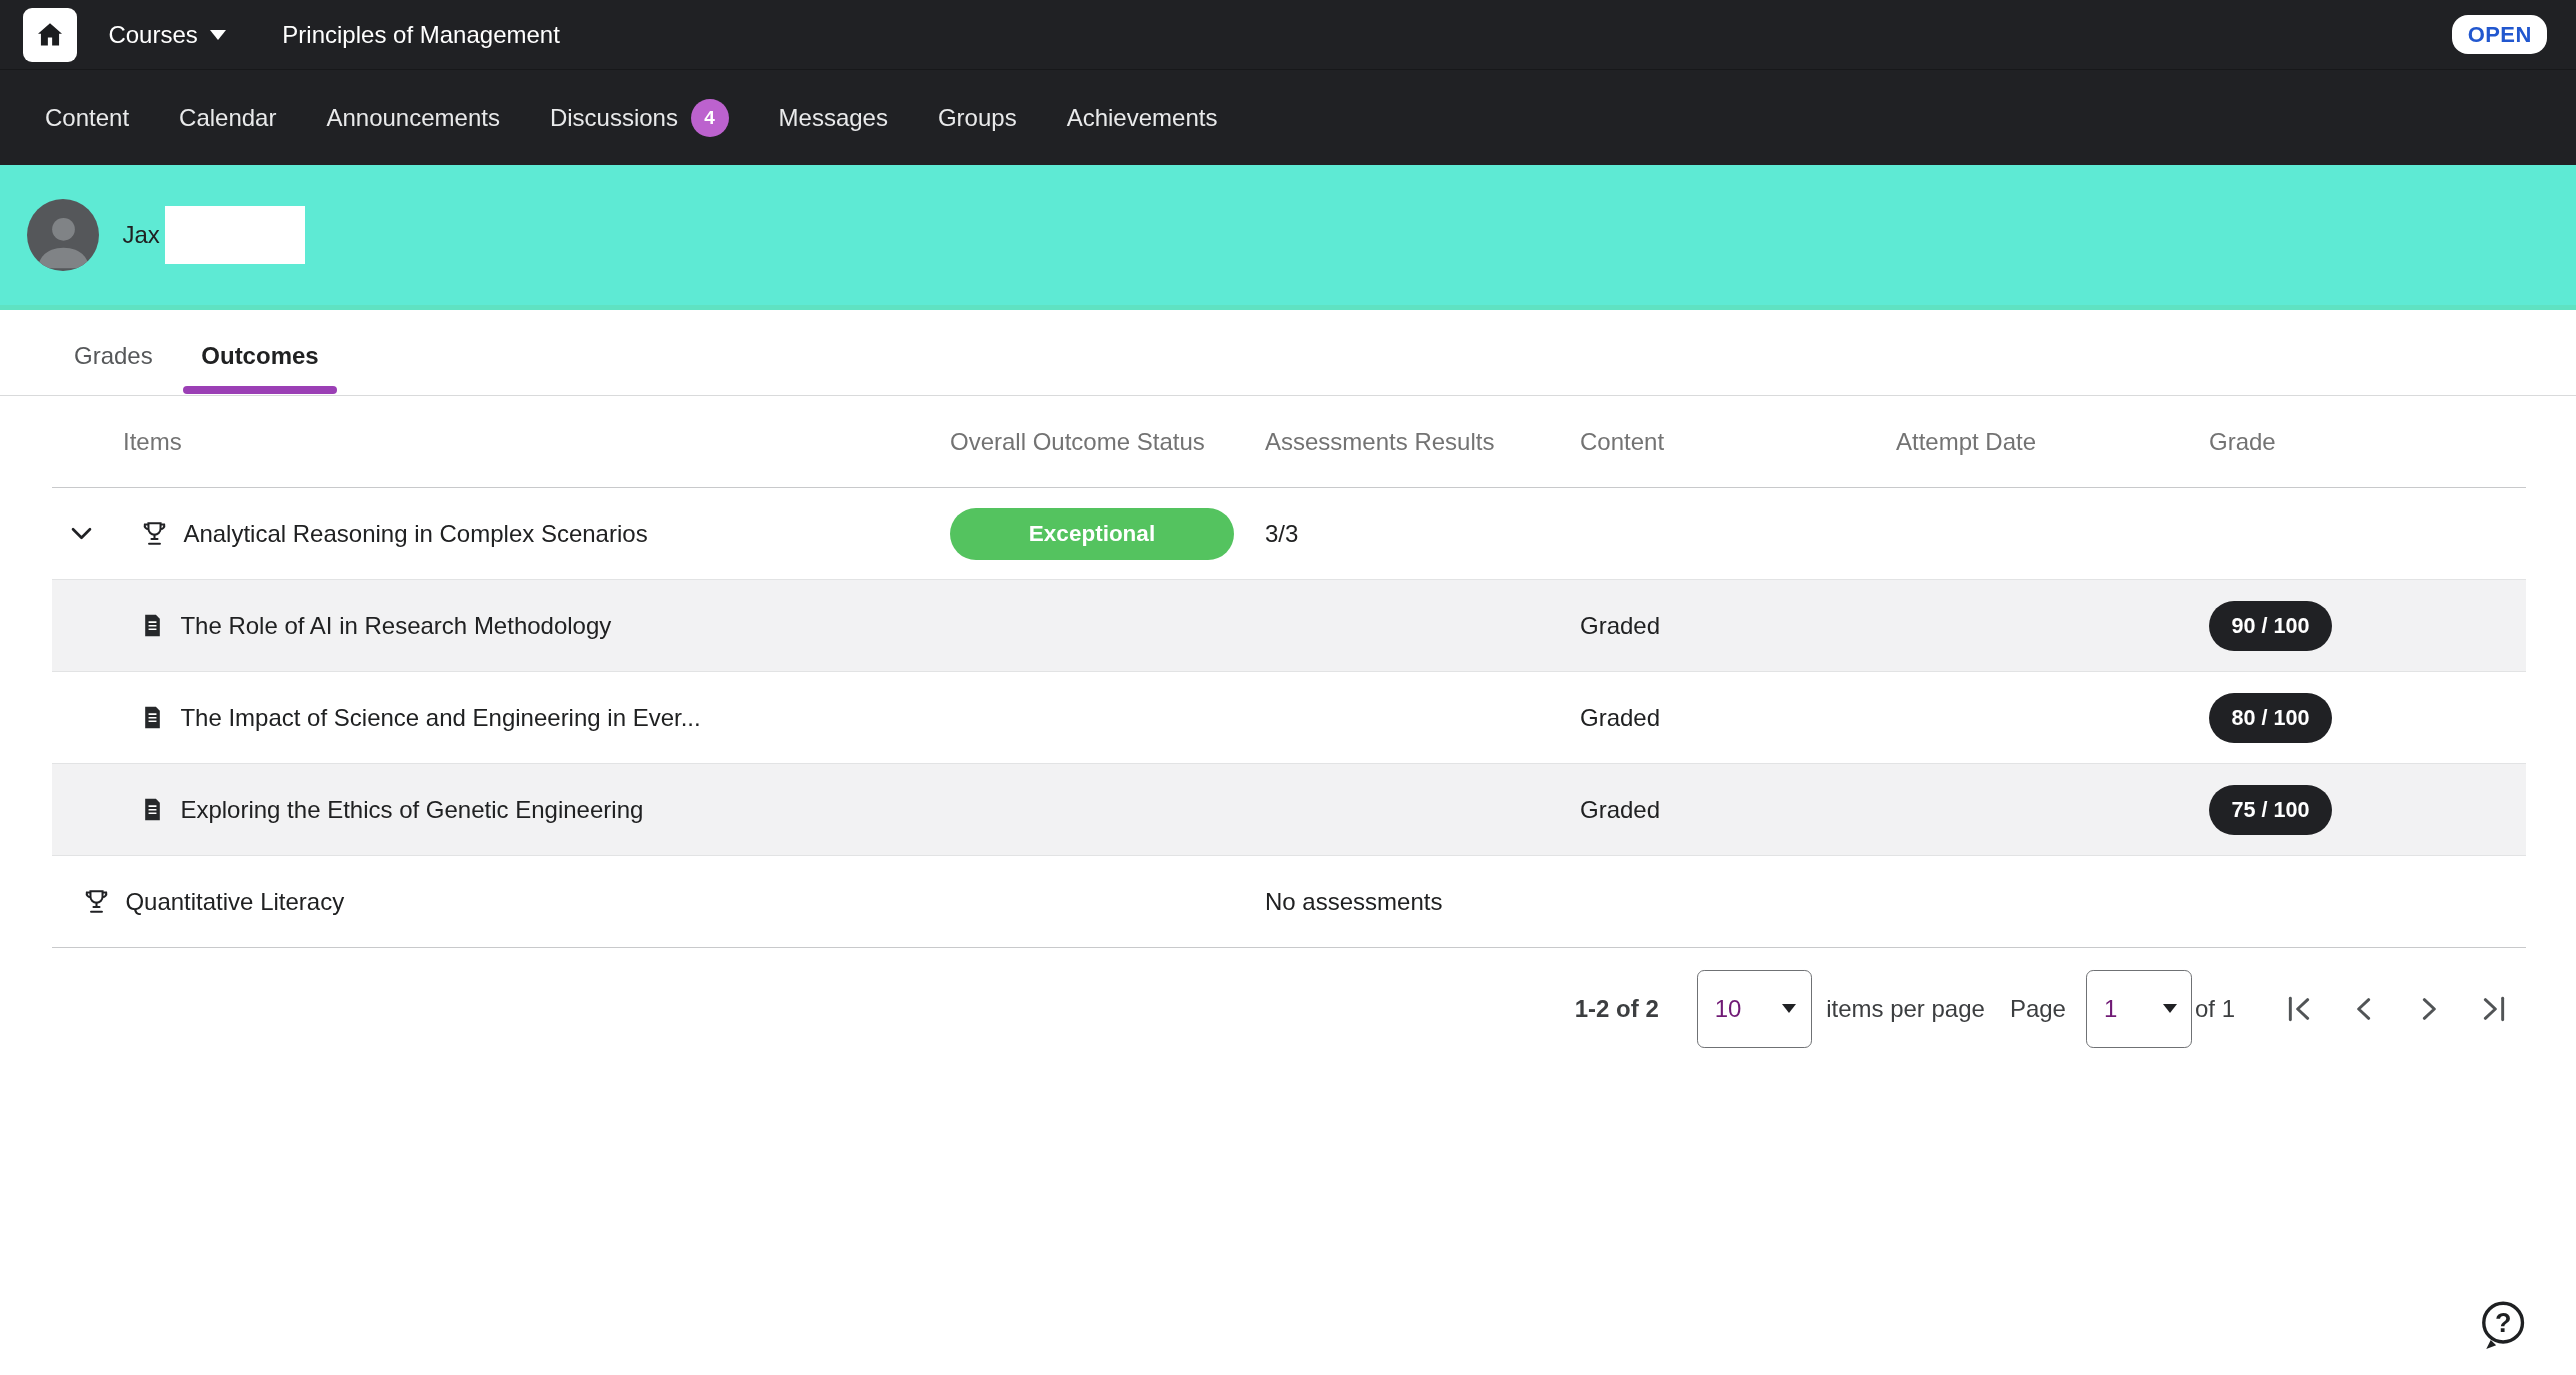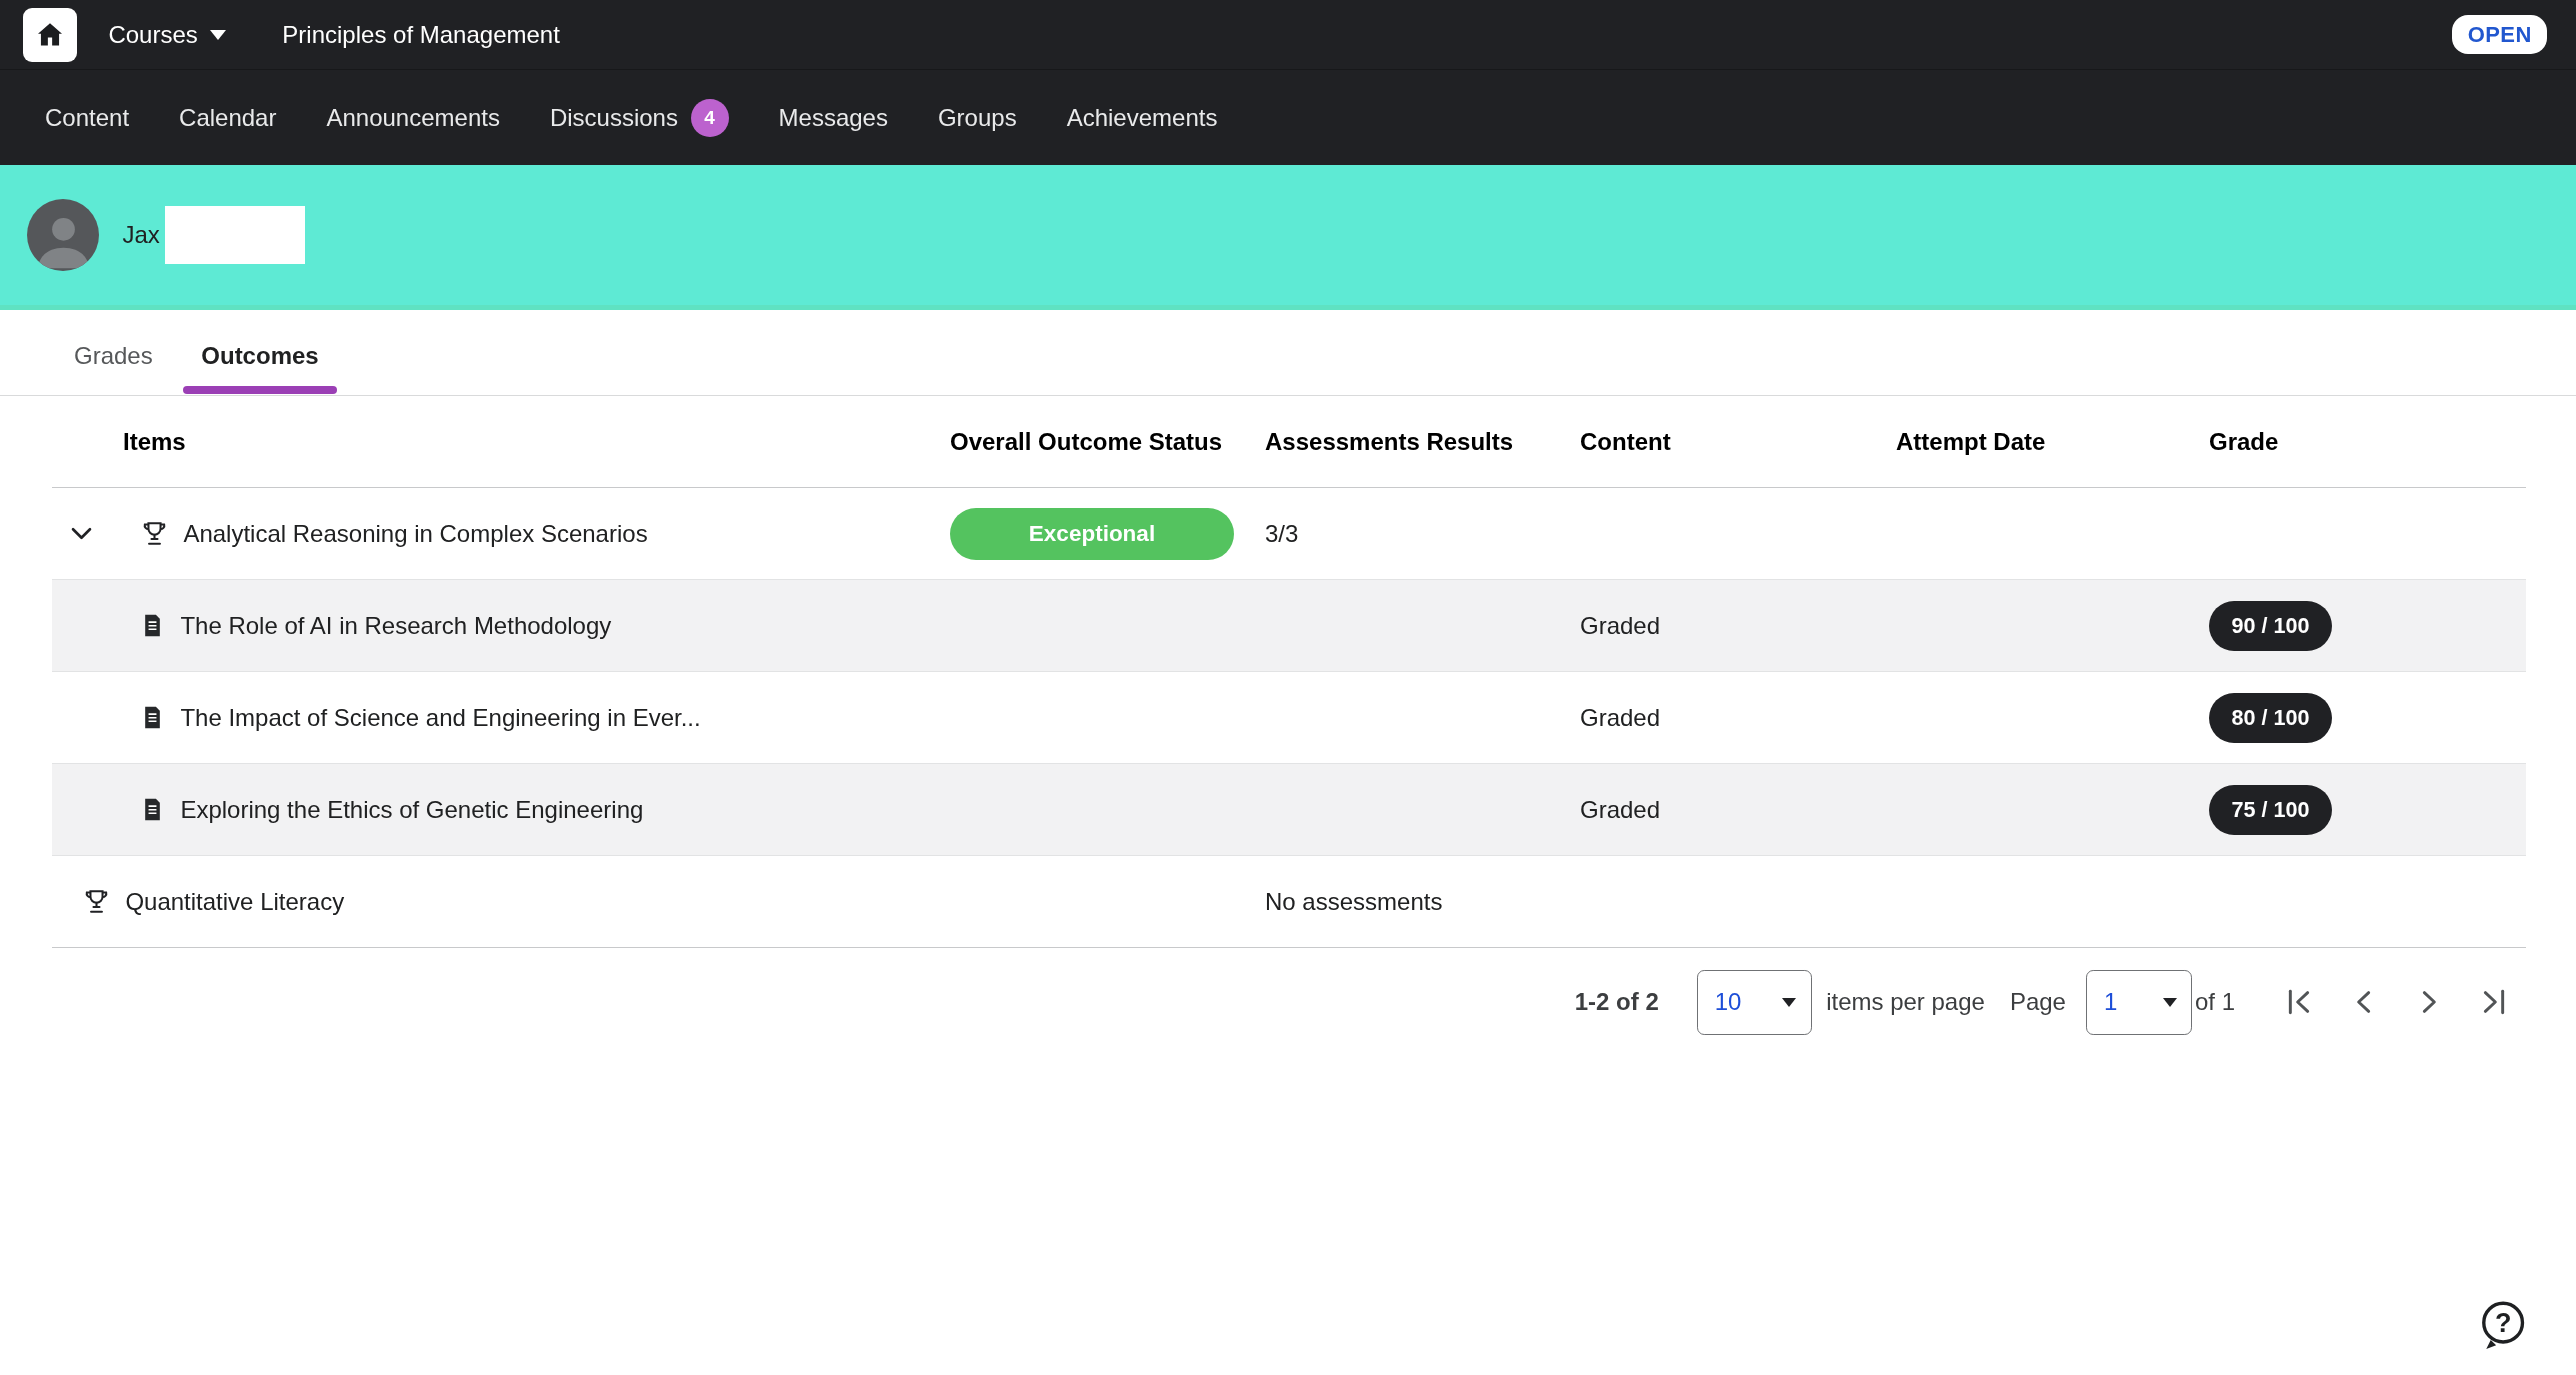--- a/index.html
+++ b/index.html
@@ -118,22 +118,22 @@
 
   
   .main { padding: 0 50px 0 52px; }
   .grid {
     display: grid;
     grid-template-columns: 898px 315px 315px 316px 313px 1fr;
     align-items: center;
     height: 92px;
   }
   .grid-header {
-    font-weight: bold;
-    color: #000000;
+    font-weight: normal;
+    color: #737373;
     border-bottom: 0.9px solid #c8c9cb;
   }
   .grid-header .h-items { padding-left: 71px; }
   .row.striped { background: #f2f2f3; }
   .row.hairline { border-bottom: 0.9px solid #e2e3e4; }
   .row.endline { border-bottom: 0.9px solid #c8c9cb; }
 
   .cell-items-parent { display: flex; align-items: center; padding-left: 9px; }
   .expander {
     width: 40px; height: 40px;
@@ -166,23 +166,23 @@
   }
 
   
   .pagination {
     display: flex; align-items: center; justify-content: flex-end;
     margin-top: 21.6px; color: #3c3e40;
   }
   .pg-range { font-weight: bold; margin-right: 38px; }
   .pg-box {
     display: flex; align-items: center; justify-content: space-between;
-    height: 65px; border: 0.9px solid #6f7174; border-radius: 7.2px;
+    height: 78px; border: 0.9px solid #6f7174; border-radius: 7.2px;
     padding: 0 14.4px 0 17px; cursor: pointer; background: #fff;
-    color: #1d4ed8;
+    color: #701a75;
   }
   .pg-size { width: 115px; }
   .pg-pageinput { width: 106px; }
   .pg-caret {
     width: 0; height: 0;
     border-left: 7.2px solid transparent;
     border-right: 7.2px solid transparent;
     border-top: 9px solid #202124;
   }
   .pg-items-label { margin: 0 25px 0 14.4px; }

